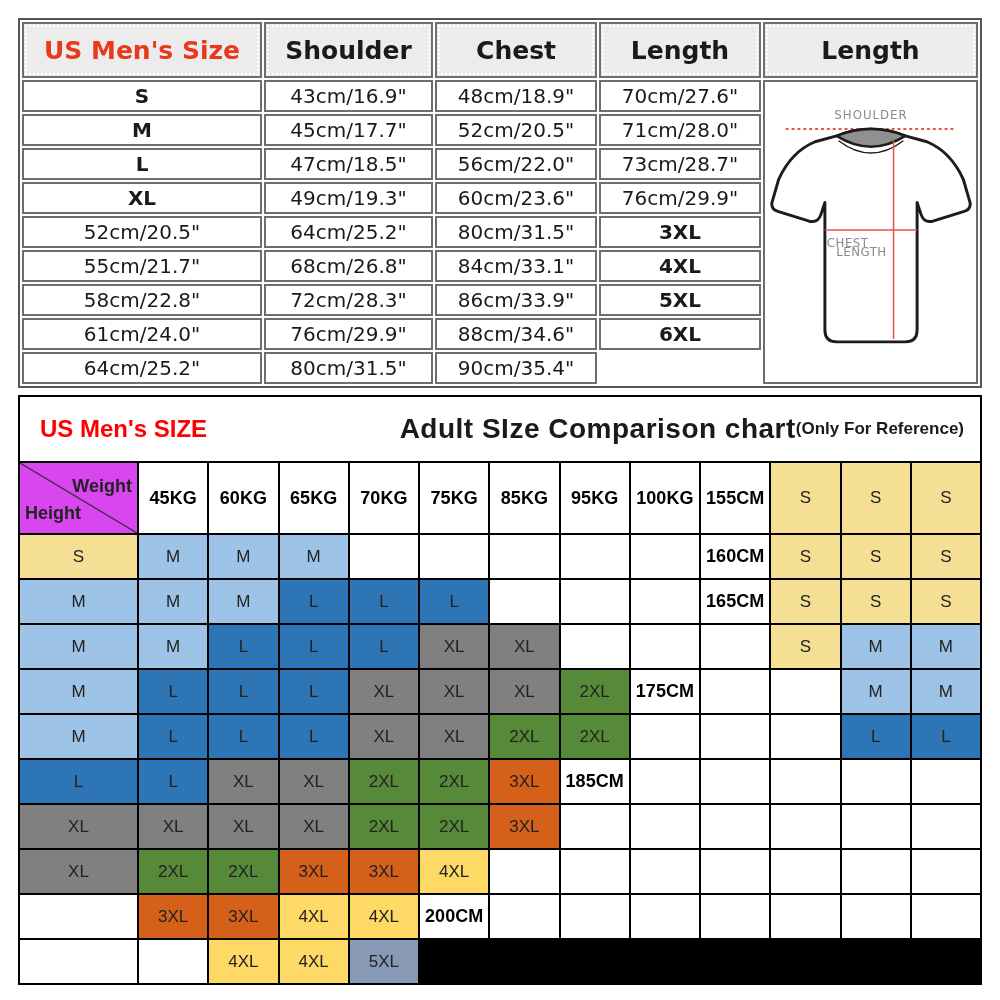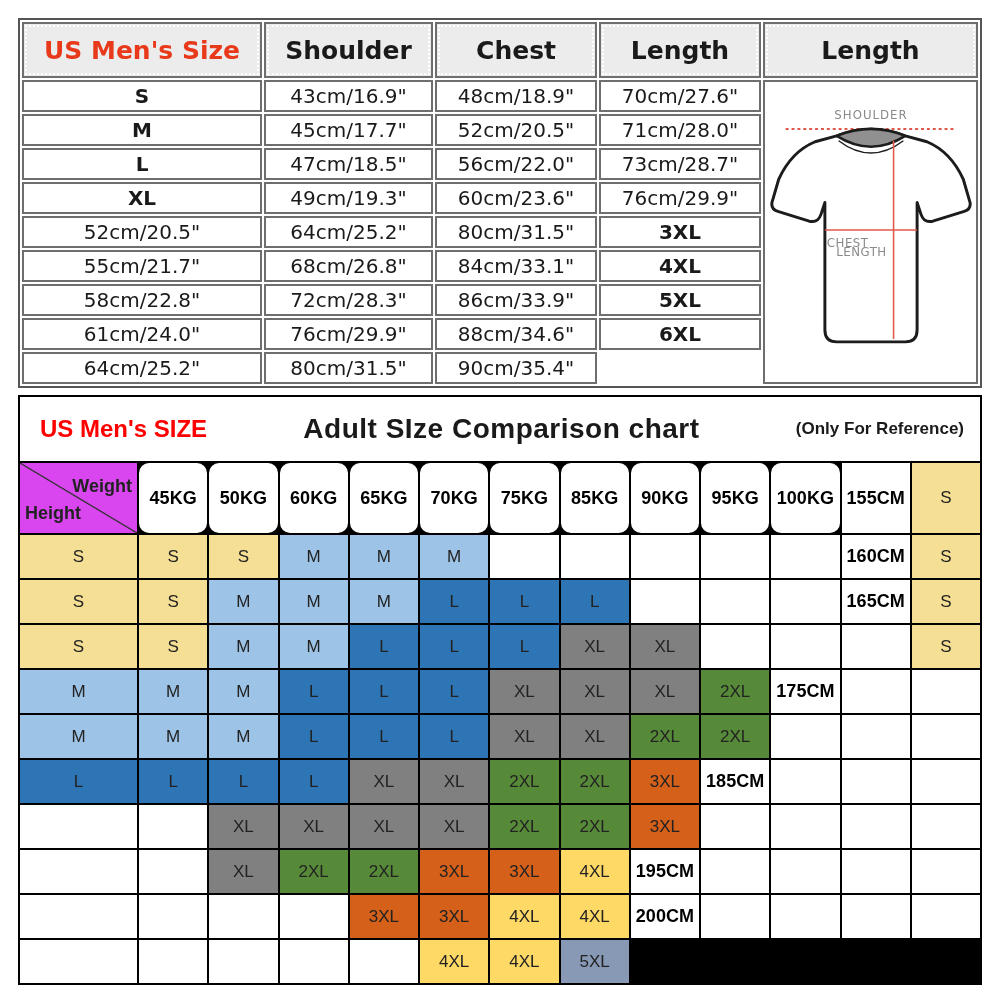--- a/index.html
+++ b/index.html
@@ -57,38 +57,38 @@
     box-sizing:border-box;
     background:#fff;
   }
   .chart-titlebar {
     height:64px;
     display:flex; align-items:center;
     padding:0 16px 0 20px;
     box-sizing:border-box;
   }
   .chart-title-left { color:#ff0000; font-weight:bold; font-size:24px; white-space:nowrap; }
-  .chart-title-main { flex:1; text-align:center; font-weight:bold; font-size:28px; letter-spacing:0.5px; white-space:nowrap; }
+  .chart-title-main { flex:1; text-align:right; font-weight:bold; font-size:28px; letter-spacing:0.5px; white-space:nowrap; }
   .chart-title-right { font-weight:bold; font-size:17px; white-space:nowrap; }
   .chart-grid {
     display:grid;
     grid-template-columns:117px repeat(12, 1fr);
     grid-template-rows:70px repeat(10, 43px);
     gap:2px;
     background:#000;
     border-top:2px solid #000;
   }
   .ccell {
     background:#fff;
     display:flex; align-items:center; justify-content:center;
     font-size:17px;
     color:#222;
     overflow:hidden; white-space:nowrap;
   }
-  .chead { font-weight:bold; font-size:18px; color:#000;border-radius:10px; }
+  .chead { font-weight:bold; font-size:18px; color:#000; }
   .cheight { font-weight:bold; font-size:18px; color:#000; }
   .corner-cell { position:relative; background:#d946ef; }
   .corner-cell svg { position:absolute; left:0; top:0; width:100%; height:100%; }
   .corner-weight { position:absolute; top:13px; right:5px; font-weight:bold; font-size:18px; }
   .corner-height { position:absolute; bottom:9px; left:5px; font-weight:bold; font-size:18px; }
 </style>
 </head>
 <body>
 
 <div class="size-section">
@@ -166,27 +166,25 @@
   <div class="chart-grid">
     <div class="ccell corner-cell">
       <svg viewBox="0 0 100 100" preserveAspectRatio="none">
         <line x1="0" y1="0" x2="100" y2="100" stroke="#333" stroke-width="1.3" vector-effect="non-scaling-stroke"></line>
       </svg>
       <span class="corner-weight">Weight</span>
       <span class="corner-height">Height</span>
     </div>
 
   <div class="ccell chead">45KG</div>
-      <div class="ccell chead">50KG</div>
       <div class="ccell chead">60KG</div>
       <div class="ccell chead">65KG</div>
       <div class="ccell chead">70KG</div>
       <div class="ccell chead">75KG</div>
       <div class="ccell chead">85KG</div>
-      <div class="ccell chead">90KG</div>
       <div class="ccell chead">95KG</div>
       <div class="ccell chead">100KG</div>
       <div class="ccell cheight">155CM</div>
       <div class="ccell" style="background: rgb(245, 223, 148);">S</div>
       <div class="ccell" style="background: rgb(245, 223, 148);">S</div>
       <div class="ccell" style="background: rgb(245, 223, 148);">S</div>
       <div class="ccell" style="background: rgb(245, 223, 148);">S</div>
       <div class="ccell" style="background: rgb(157, 195, 230);">M</div>
       <div class="ccell" style="background: rgb(157, 195, 230);">M</div>
       <div class="ccell" style="background: rgb(157, 195, 230);">M</div>
@@ -276,21 +274,20 @@
       <div class="ccell" style="background: rgb(255, 255, 255);"></div>
       <div class="ccell" style="background: rgb(255, 255, 255);"></div>
       <div class="ccell" style="background: rgb(255, 255, 255);"></div>
       <div class="ccell" style="background: rgb(255, 255, 255);"></div>
       <div class="ccell" style="background: rgb(128, 128, 128);">XL</div>
       <div class="ccell" style="background: rgb(87, 138, 56);">2XL</div>
       <div class="ccell" style="background: rgb(87, 138, 56);">2XL</div>
       <div class="ccell" style="background: rgb(212, 96, 26);">3XL</div>
       <div class="ccell" style="background: rgb(212, 96, 26);">3XL</div>
       <div class="ccell" style="background: rgb(255, 217, 102);">4XL</div>
-      <div class="ccell cheight">195CM</div>
       <div class="ccell" style="background: rgb(255, 255, 255);"></div>
       <div class="ccell" style="background: rgb(255, 255, 255);"></div>
       <div class="ccell" style="background: rgb(255, 255, 255);"></div>
       <div class="ccell" style="background: rgb(255, 255, 255);"></div>
       <div class="ccell" style="background: rgb(255, 255, 255);"></div>
       <div class="ccell" style="background: rgb(255, 255, 255);"></div>
       <div class="ccell" style="background: rgb(255, 255, 255);"></div>
       <div class="ccell" style="background: rgb(255, 255, 255);"></div>
       <div class="ccell" style="background: rgb(212, 96, 26);">3XL</div>
       <div class="ccell" style="background: rgb(212, 96, 26);">3XL</div>

